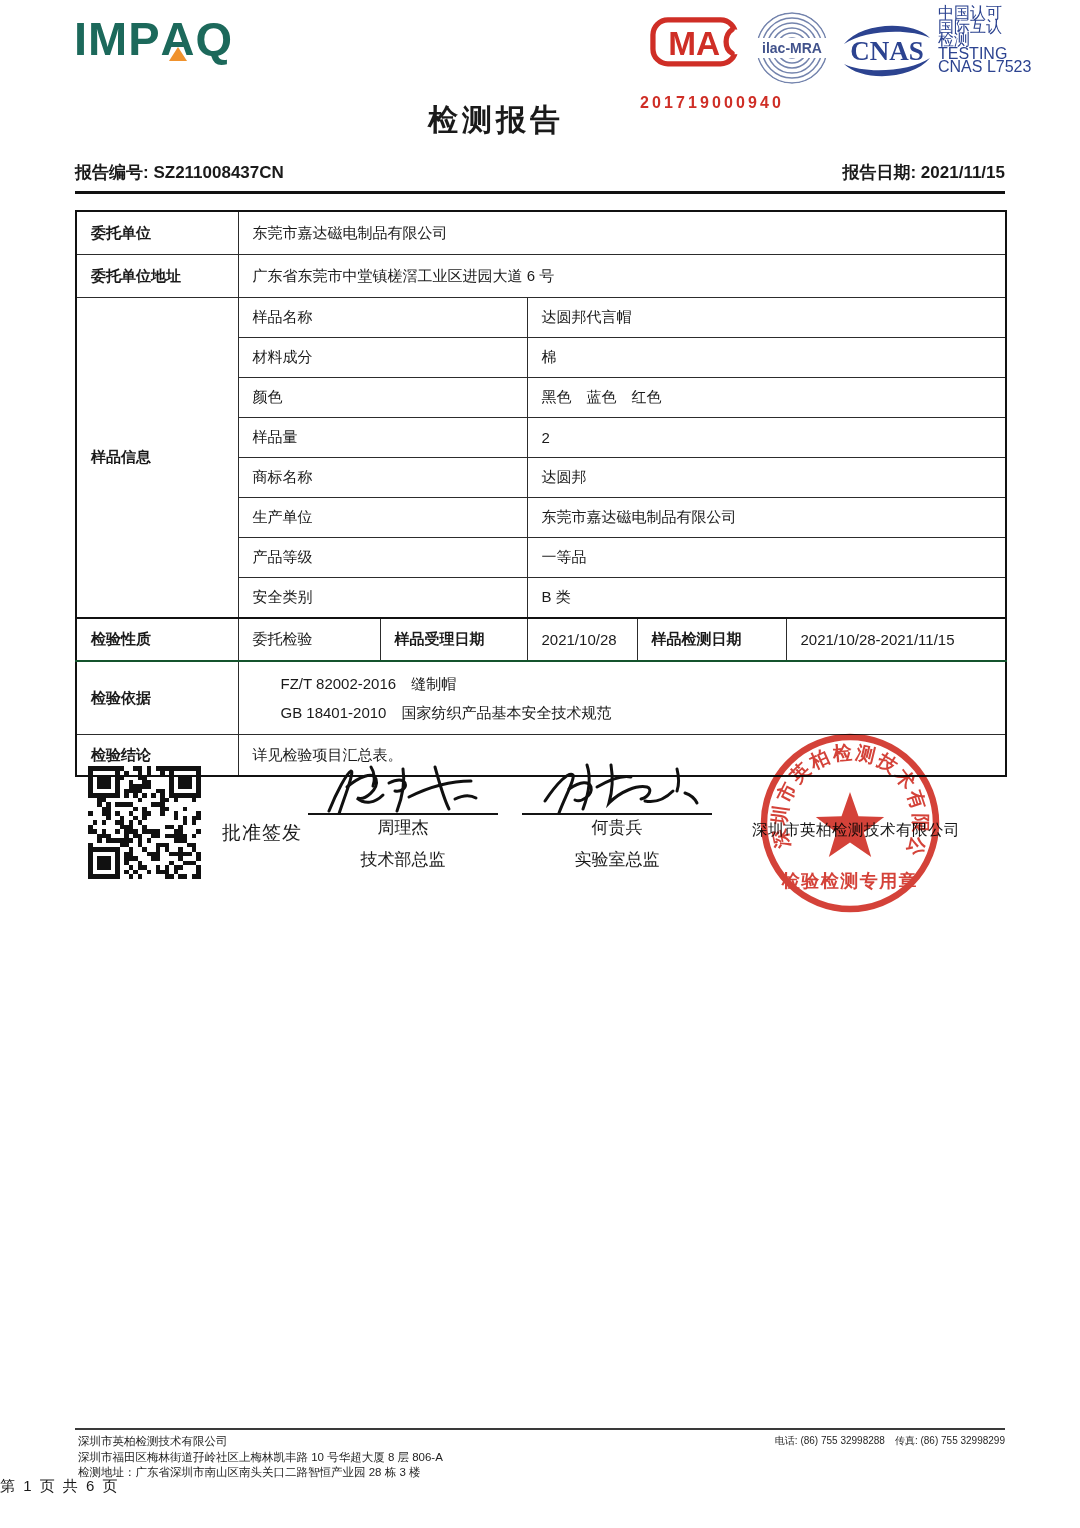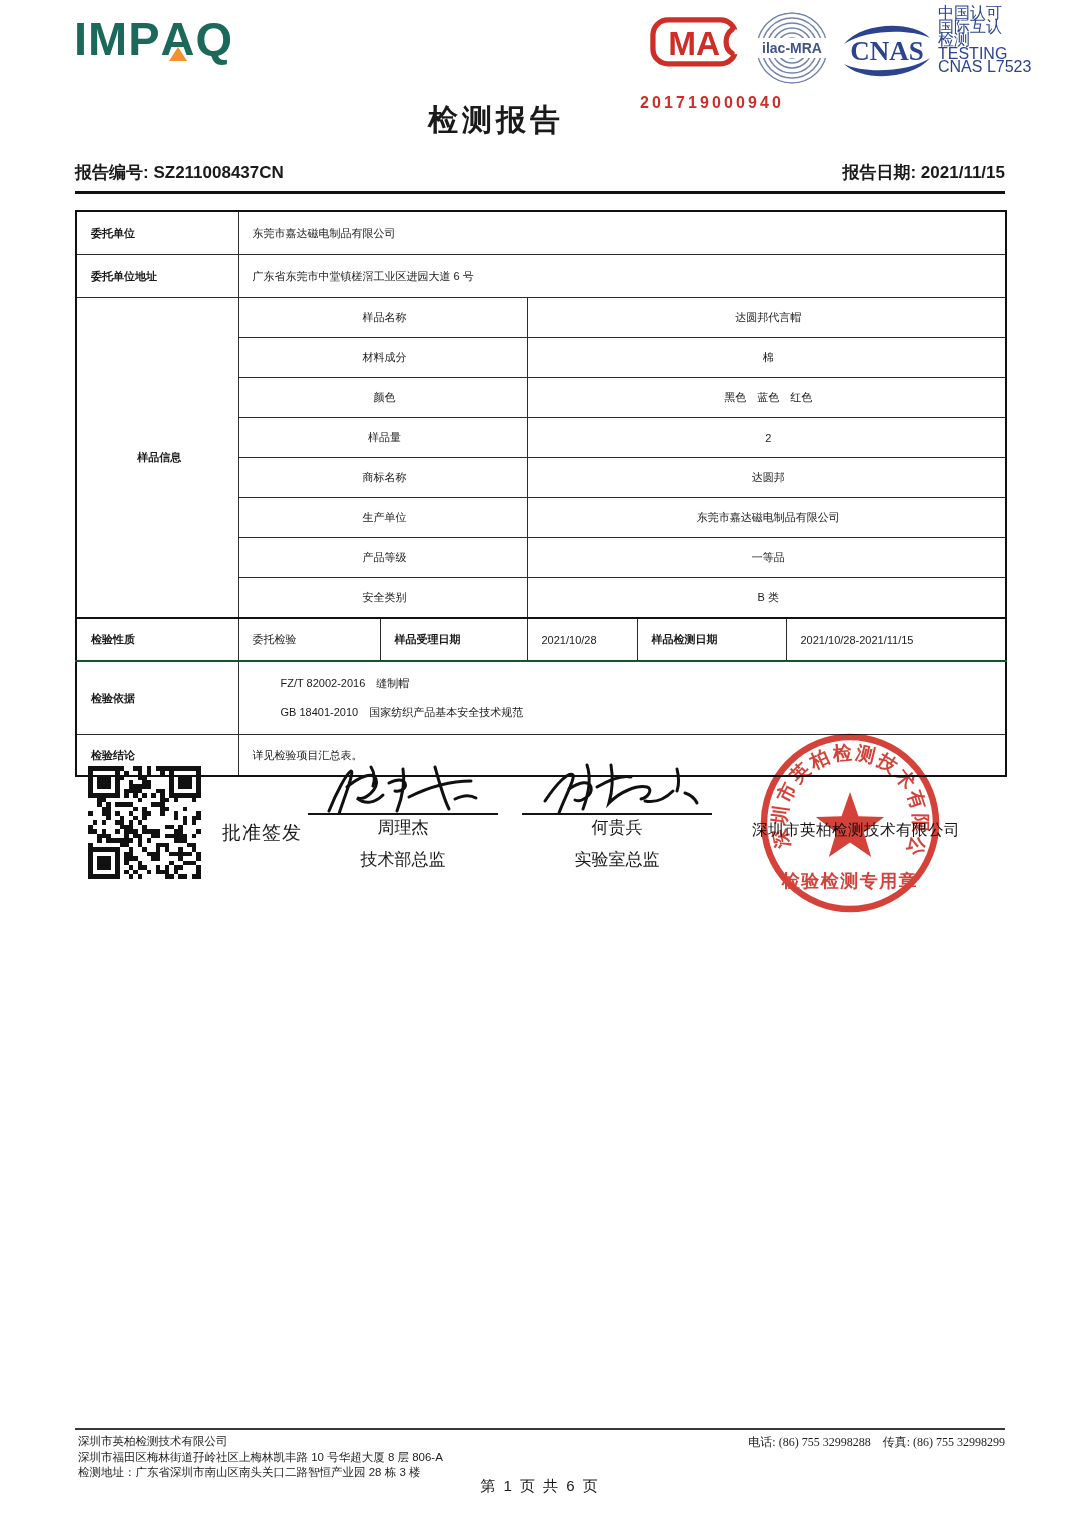--- a/index.html
+++ b/index.html
@@ -25,45 +25,45 @@
 
   .title{left:0;top:100px;width:992px;text-align:center;font-size:30px;font-weight:bold;letter-spacing:4px;}
 
   .report-line{left:75px;top:161px;width:930px;display:flex;justify-content:space-between;
     font-size:17px;font-weight:bold;}
   .hrule{left:75px;top:191px;width:930px;height:3px;background:#111;}
 
   
   table.report{position:absolute;left:75px;top:210px;width:930px;border-collapse:collapse;
     border:2px solid #111;table-layout:fixed;}
-  table.report td{border:1px solid #2c2c2c;font-size:11px;padding:0 10px 0 14px;vertical-align:middle;}
+  table.report td{border:1px solid #2c2c2c;font-size:15px;padding:0 10px 0 14px;vertical-align:middle;}
   td.lab{font-weight:bold;}
   tr.h42 td{height:42px;}
-  tr.h39 td{height:39px;text-align:center;}
+  tr.h39 td{height:39px;}
   tr.insp td{height:41px;border-top:2px solid #111;border-bottom:2px solid #14532d;}
   tr.basis td{height:72px;}
   tr.concl td{height:40px;}
   .basis-line{line-height:29px;margin-left:28px;}
 
   
   .qr{left:88px;top:766px;width:113px;height:113px;}
   .approve{left:222px;top:820px;font-size:19px;letter-spacing:1px;}
   .sigblock{position:absolute;width:190px;text-align:center;}
   .sigblock svg{display:block;margin:0 auto -2px auto;}
   .sigline{border-top:2px solid #141414;height:0;}
   .signame{font-size:17px;margin-top:1px;}
   .sigtitle{font-size:17px;margin-top:9px;}
   .company-line{left:752px;top:820px;font-size:15.5px;letter-spacing:0.5px;color:#161616;z-index:2;white-space:nowrap;}
   .seal{left:750px;top:723px;z-index:3;mix-blend-mode:multiply;opacity:.95;}
 
   
   .frule{left:75px;top:1428px;width:930px;height:2px;background:#3a3a3a;}
   .f-left{left:78px;top:1434px;font-size:11.5px;line-height:15.5px;color:#1f1f1f;}
-  .f-right{right:75px;top:1434px;font-size:12px;color:#1f1f1f;font-family:Liberation Serif, serif;}
-  .page-info{left:0;top:1477px;width:1080px;text-align:center;font-size:15px;letter-spacing:2px;}
+  .f-right{right:75px;top:1434px;font-size:10px;color:#1f1f1f;}
+  .page-info{left:0;top:1477px;width:1080px;text-align:left;font-size:15px;letter-spacing:2px;}
 </style>
 </head>
 <body>
 
 <div class="abs logo">
   <span>IMP</span><span class="a-wrap"><span>A</span><span class="tri"></span></span><span>Q</span>
 </div>
 
 <div class="abs cma">
   <svg width="112" height="58" viewBox="0 0 112 66">

